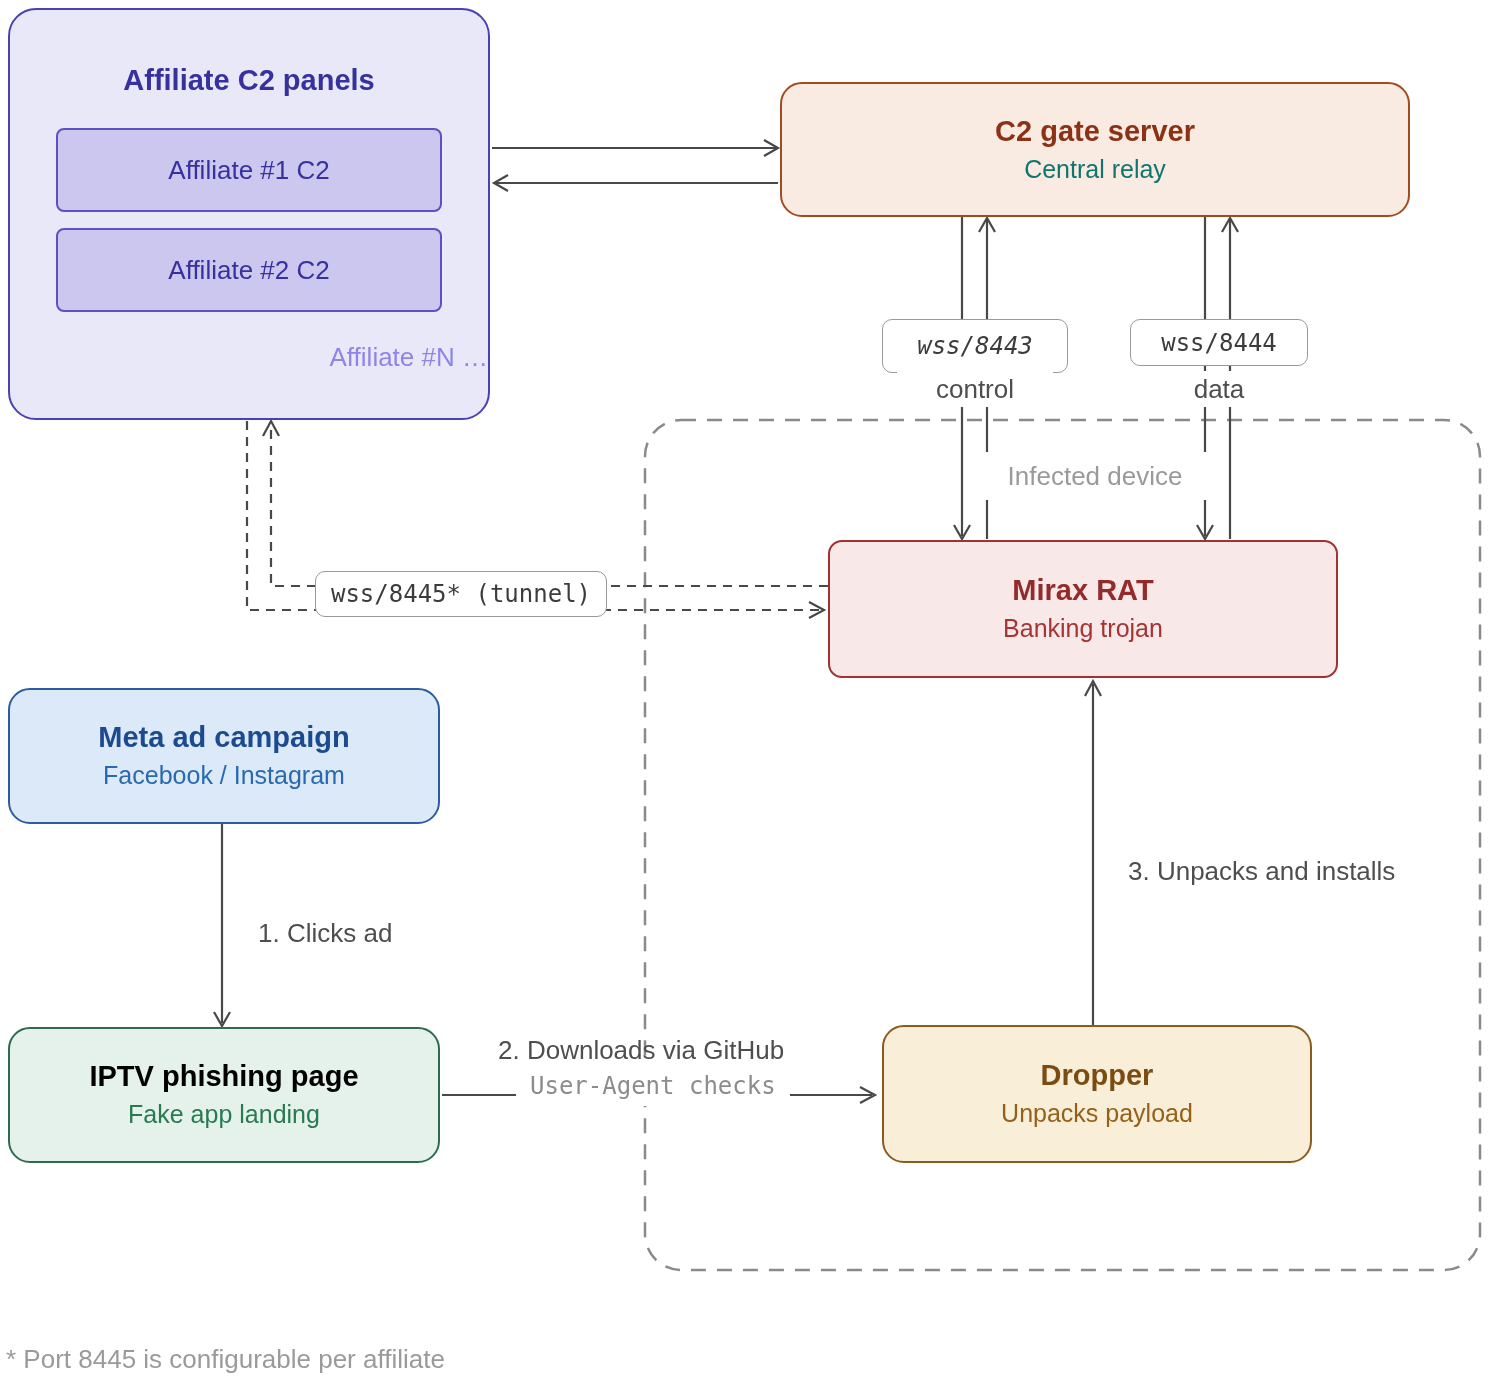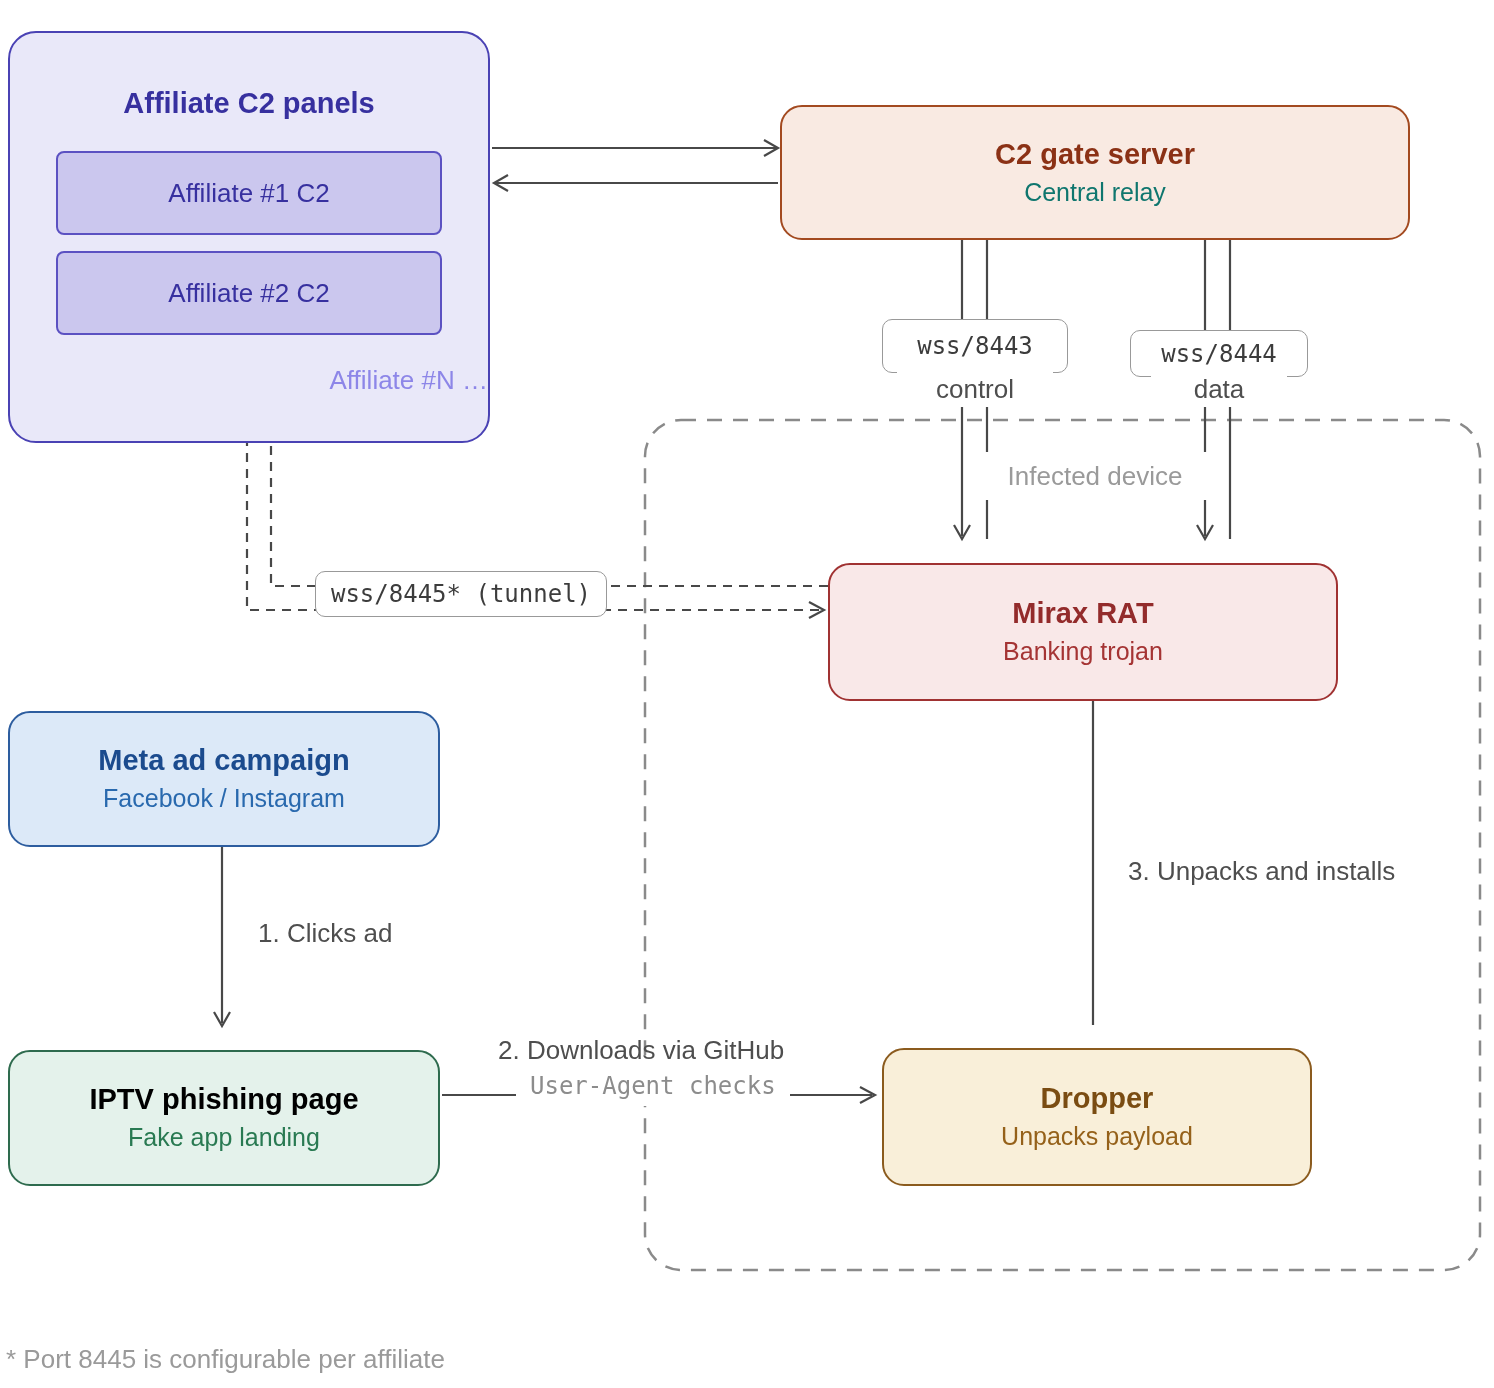--- a/index.html
+++ b/index.html
@@ -1,33 +1,33 @@
 <!DOCTYPE html>
 <html><head>
 <meta charset="utf-8">
 <style>
   html,body{margin:0;padding:0;background:#ffffff;}
   #canvas{
     position:relative;width:1494px;height:1388px;background:#ffffff;overflow:hidden;
     font-family:"Liberation Sans",sans-serif;
   }
   svg.layer{position:absolute;left:0;top:0;z-index:1;}
-  .node{position:absolute;z-index:2;display:flex;flex-direction:column;align-items:center;justify-content:center;gap:8px;box-sizing:border-box;margin-top:23px;}
+  .node{position:absolute;z-index:2;display:flex;flex-direction:column;align-items:center;justify-content:center;gap:8px;box-sizing:border-box;}
   .node .t{font-weight:bold;font-size:29px;line-height:1.1;}
   .node .s{font-size:25px;line-height:1.1;}
   
   .purple{background:#e9e8f9;border:2.5px solid #4a42b4;border-radius:28px;}
   .purple .t{color:#37309f;}
   .purple-inner{position:absolute;background:#cbc7ee;border:2px solid #5b51c2;border-radius:8px;
     display:flex;align-items:center;justify-content:center;font-size:26px;color:#37309f;box-sizing:border-box;}
   .purple-more{position:absolute;width:100%;text-align:right;font-size:26px;color:#8d86e8;}
   .redlight{background:#f9eae2;border:2.5px solid #a34a20;border-radius:22px;}
   .redlight .t{color:#8b3115;}
   .redlight .s{color:#0f766e;}
-  .red{background:#f9e8e8;border:2.5px solid #a03232;border-radius:22px;}
+  .red{background:#f9e8e8;border:2.5px solid #a03232;border-radius:14px;}
   .red .t{color:#932b2b;}
   .red .s{color:#a53434;}
   .blue{background:#dce9f8;border:2.5px solid #2d5d9f;border-radius:22px;}
   .blue .t{color:#1b4b8e;}
   .blue .s{color:#2969ae;}
   .green{background:#e4f2eb;border:2.5px solid #2e6b4e;border-radius:22px;}
   .green .t{color:#000000;}
   .green .s{color:#297a52;}
   .tan{background:#f9efd9;border:2.5px solid #8b5b1e;border-radius:22px;}
   .tan .t{color:#7a4c12;}
@@ -136,22 +136,22 @@
   <div class="node green" style="left:8px;top:1027px;width:432px;height:136px;">
     <div class="t">IPTV phishing page</div>
     <div class="s">Fake app landing</div>
   </div>
 
   <div class="node tan" style="left:882px;top:1025px;width:430px;height:138px;">
     <div class="t">Dropper</div>
     <div class="s">Unpacks payload</div>
   </div>
 
-  <div class="plabel" style="left:882px;top:319px;width:186px;height:54px;">wss/8443</div>
-  <div class="plabel" style="left:1130px;top:330px;width:178px;height:47px;">wss/8444</div>
+  <div class="plabel" style="left:882px;top:319px;width:186px;height:54px;font-style:italic;">wss/8443</div>
+  <div class="plabel" style="left:1130px;top:319px;width:178px;height:47px;">wss/8444</div>
   <div class="plabel" style="left:315px;top:571px;width:292px;height:46px;">wss/8445* (tunnel)</div>
 
   <div class="glabel whitebg" style="left:897px;top:371px;width:156px;height:36px;">control</div>
   <div class="glabel whitebg" style="left:1151px;top:371px;width:136px;height:36px;">data</div>
 
   <div class="glabel whitebg muted" style="left:972px;top:452px;width:246px;height:48px;">Infected device</div>
 
   <div class="glabel" style="left:258px;top:918px;">1. Clicks ad</div>
   <div class="glabel" style="left:498px;top:1035px;">2. Downloads via GitHub</div>
   <div class="glabel whitebg mono" style="left:516px;top:1066px;height:40px;padding:0 14px;">User-Agent checks</div>

